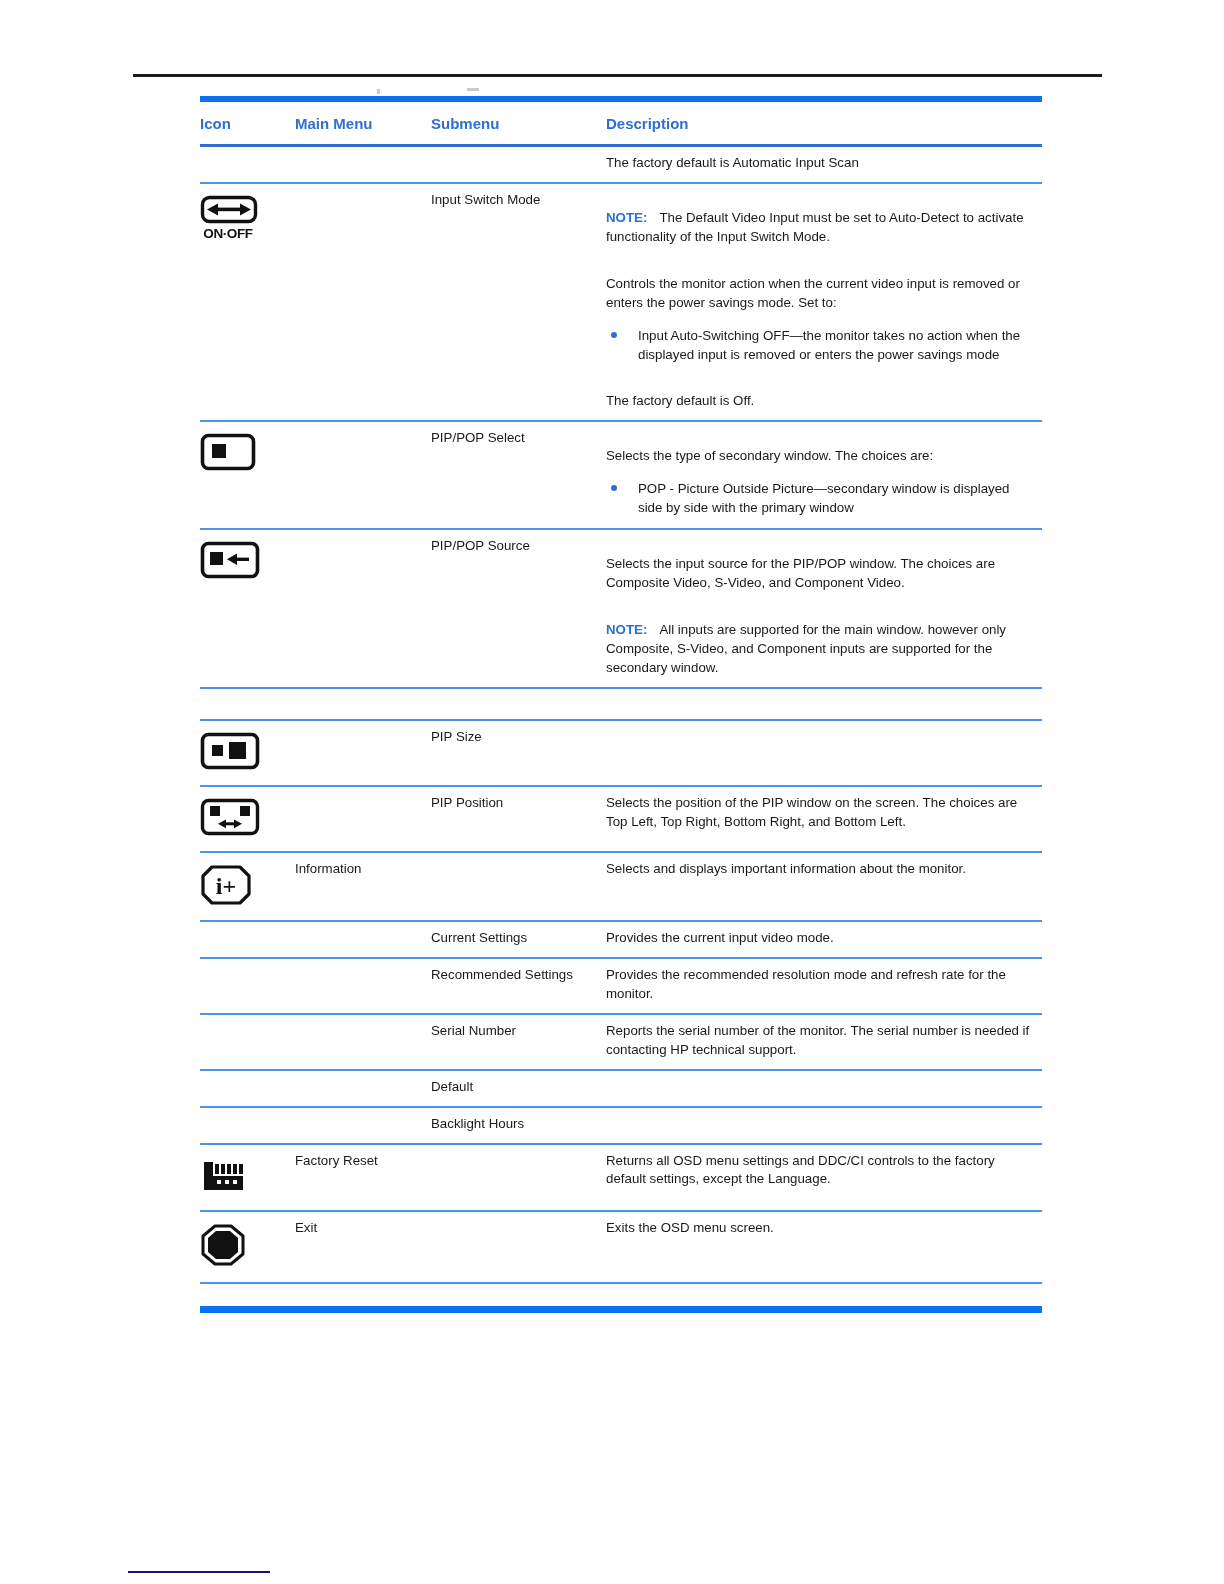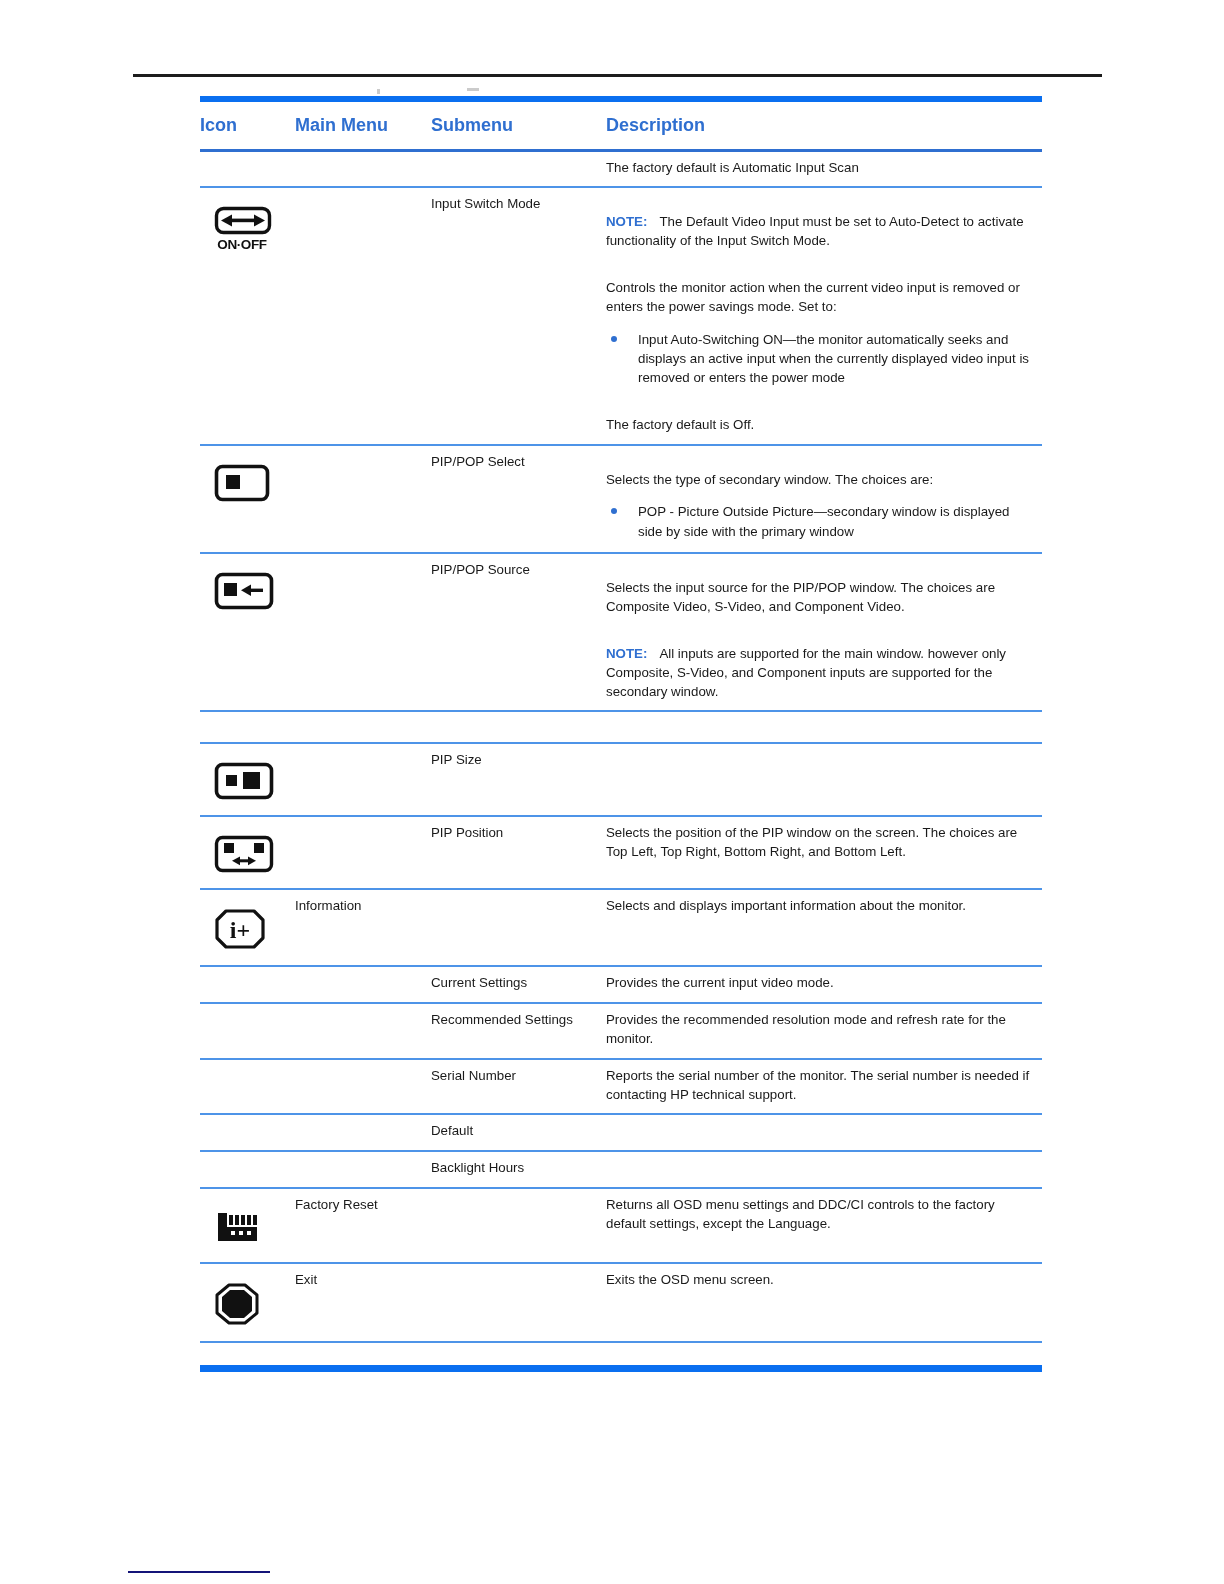--- a/index.html
+++ b/index.html
@@ -63,29 +63,29 @@
   .row {
     display: grid;
     grid-template-columns: 95px 136px 175px 436px;
     align-items: start;
   }
   .cell {
     padding: 7px 0 9px 0;
     font-size: 13.3px;
     line-height: 1.42;
   }
-  .cell.icon-cell { padding-top: 18px; margin-left: 14px; }
+  .cell.icon-cell { padding-top: 11px; }
   .cell.desc { padding-right: 6px; }
   .cell.submenu { padding-right: 10px; }
 
   
   .header-row .cell {
     color: #2f6fd0;
     font-weight: bold;
-    font-size: 18px;
+    font-size: 15px;
     padding-top: 11px;
     padding-bottom: 10px;
   }
 
   
   .spacer-row { height: 30px; }
 
   
   .note-label {
     color: #2f6fd0;
@@ -173,21 +173,21 @@
       </span>
     </div>
     <div class="cell"></div>
     <div class="cell submenu">Input Switch Mode</div>
     <div class="cell desc">
       <div class="para-first">
         <span class="note-label">NOTE:</span><span class="note-gap"></span><span>The Default Video Input must be set to Auto-Detect to activate functionality of the Input Switch Mode.</span>
       </div>
       <div class="para-gap">Controls the monitor action when the current video input is removed or enters the power savings mode. Set to:</div>
       <ul class="bullets">
-        <li><span class="dot"></span><span>Input Auto-Switching ON—the monitor automatically seeks and displays an active input when the currently displayed video input is removed or enters the power mode</span></li>
+        <li><span class="dot"></span><span>Input Auto-Switching OFF—the monitor takes no action when the displayed input is removed or enters the power savings mode</span></li>
       </ul>
       <div class="para-gap">The factory default is Off.</div>
     </div>
   </div>
   <div class="rule-thin"></div>
 
   <div class="row">
     <div class="cell icon-cell">
       <span class="icon-box">
         <svg width="56" height="38" viewBox="0 0 56 38" aria-hidden="true">

